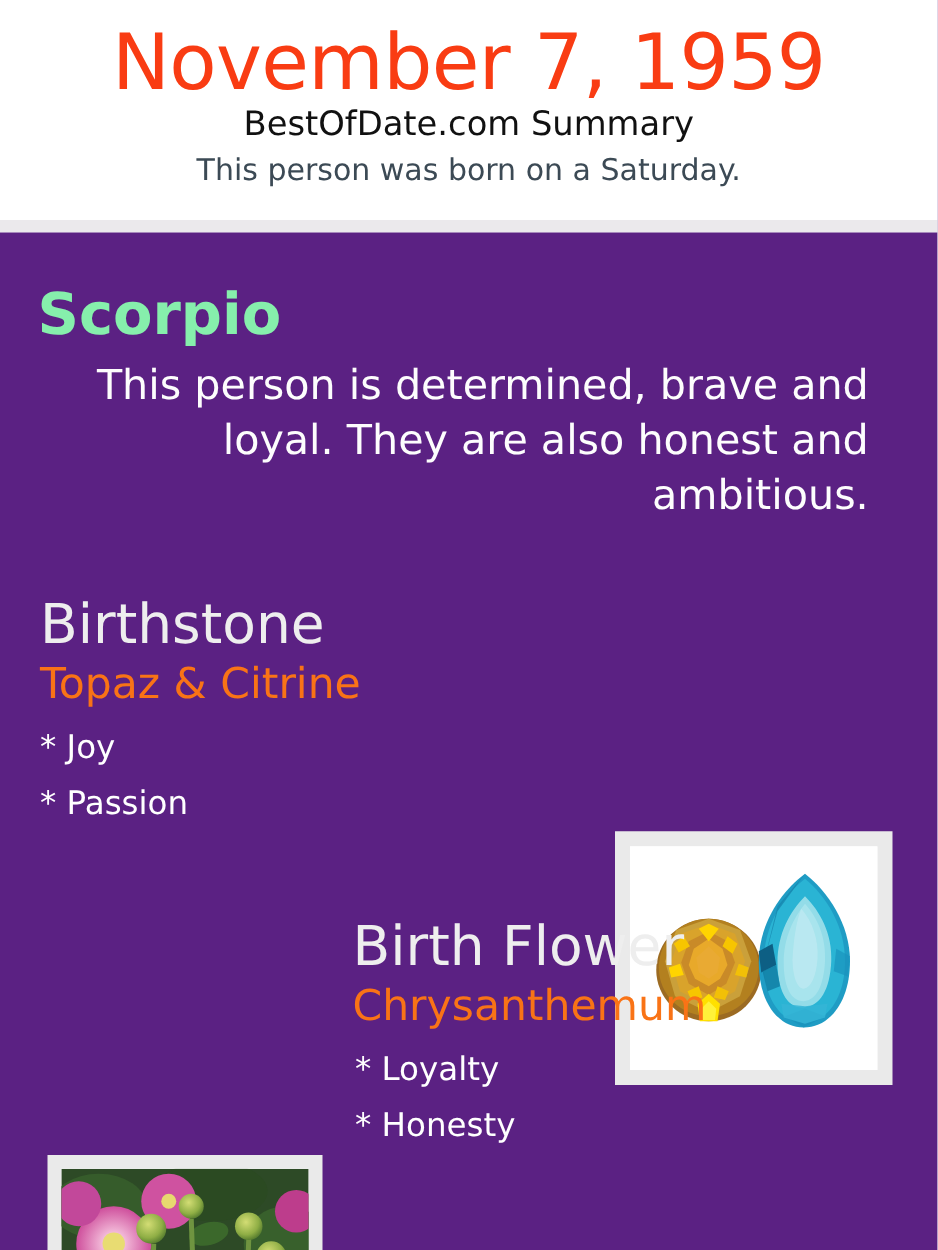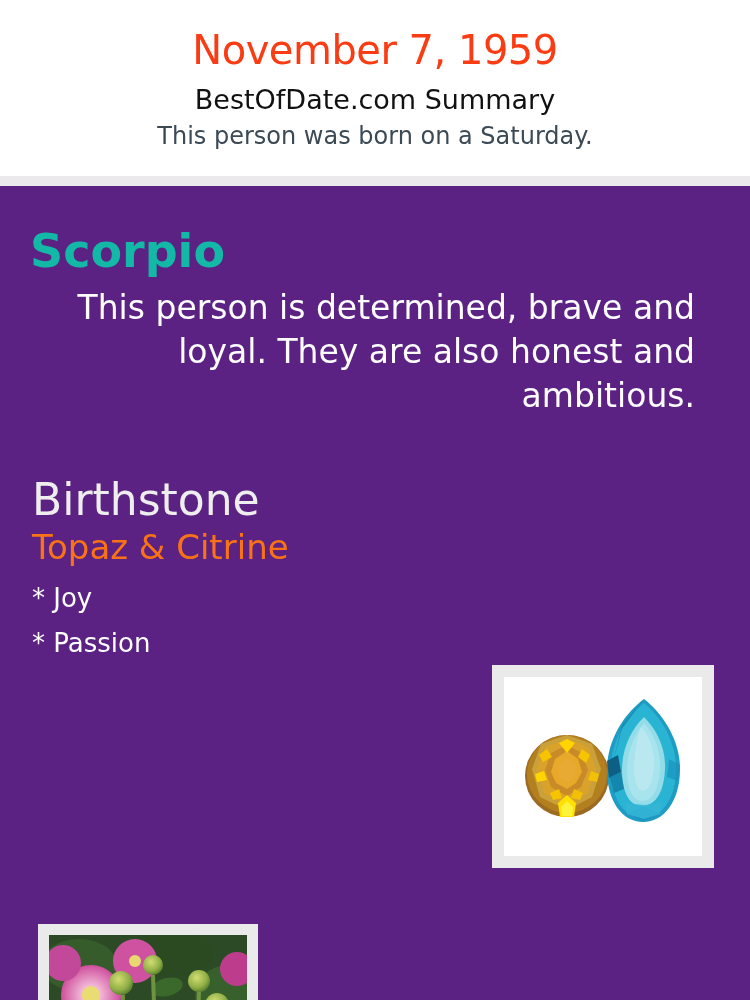--- a/index.html
+++ b/index.html
@@ -18,21 +18,21 @@
   
   .header {
     width: 750px;
     height: 176px;
     background: #ffffff;
     box-sizing: border-box;
     padding-top: 22px;
     text-align: center;
   }
   .date-title {
-    font-size: 40px;
+    font-size: 62px;
     line-height: 56px;
     font-weight: 400;
     color: #f93c13;
     letter-spacing: -0.5px;
     white-space: nowrap;
   }
   .site-summary {
     font-size: 27px;
     line-height: 38px;
     font-weight: 400;
@@ -67,21 +67,21 @@
   .zodiac-block {
     position: absolute;
     left: 30px;
     top: 38px;
     width: 680px;
   }
   .zodiac-name {
     font-size: 46px;
     line-height: 54px;
     font-weight: bold;
-    color: #14b8a6;
+    color: #86efac;
     margin: 0;
   }
   .zodiac-desc {
     font-size: 33px;
     line-height: 44px;
     font-weight: 400;
     color: #fdfdfd;
     margin: 8px 0 0 0;
     width: 665px;
     text-align: right;
@@ -324,14 +324,22 @@
           <circle cx="124" cy="134" r="11" fill="url(#budG)"></circle>
           <circle cx="38" cy="142" r="10" fill="url(#budG)"></circle>
           <circle cx="100" cy="168" r="10" fill="url(#budG)"></circle>
           <circle cx="162" cy="108" r="9" fill="#c3ce6d"></circle>
           <circle cx="66" cy="176" r="9" fill="url(#budG)"></circle>
         </g>
       </svg>
     </div>
   </div>
 
+  <div class="flower-text">
+    <div class="section-head">Birth Flower</div>
+    <div class="section-sub">Chrysanthemum</div>
+    <ul class="trait-list">
+      <li>* Loyalty</li>
+      <li>* Honesty</li>
+    </ul>
+  </div>
 
 </div>
 
 </body></html>

